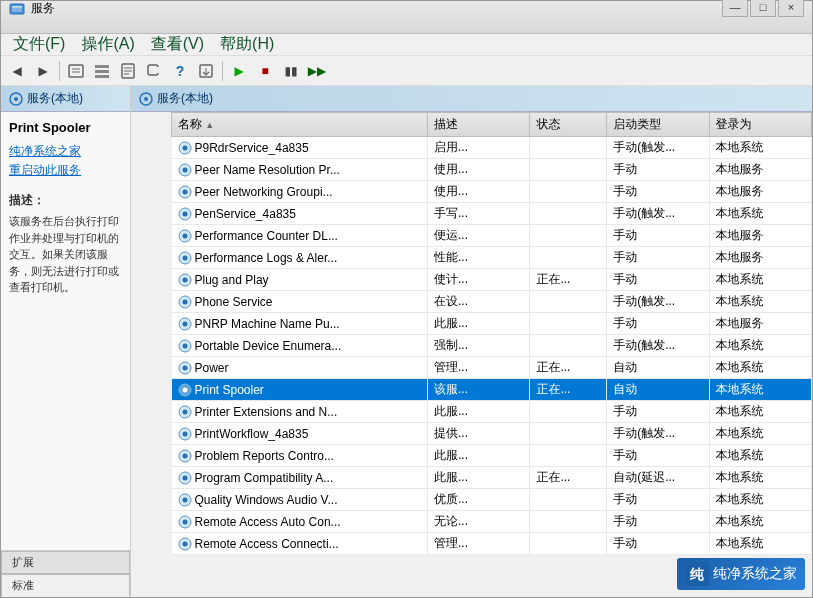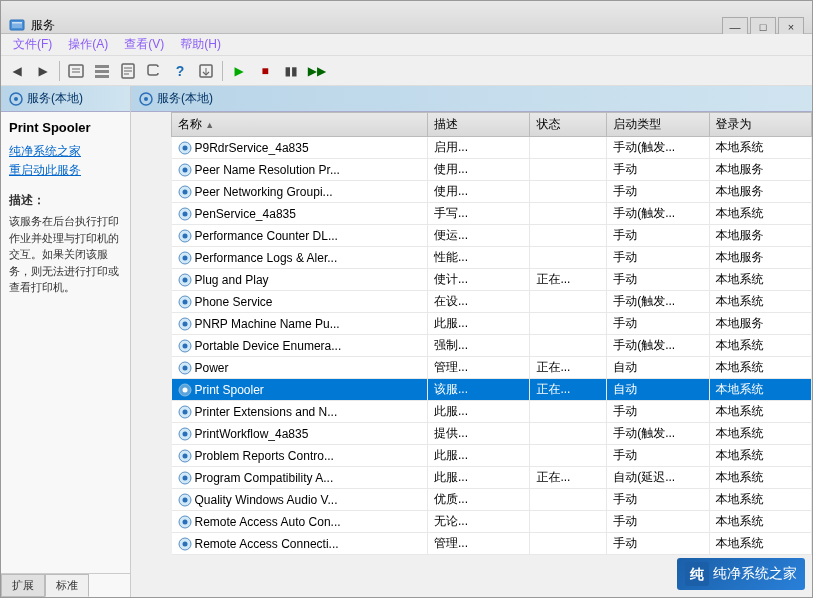--- a/index.html
+++ b/index.html
@@ -19,21 +19,21 @@
       background: #f0f0f0;
       border: 1px solid #999;
       display: flex;
       flex-direction: column;
     }
 
     .title-bar {
       background: linear-gradient(to bottom, #e8e8e8, #d8d8d8);
       height: 30px;
       display: flex;
-      align-items: flex-start;
+      align-items: flex-end;
       padding: 16px 8px;
       border-bottom: 1px solid #bbb;
       user-select: none;
     }
 
     .title-bar-icon {
       width: 16px;
       height: 16px;
       margin-right: 6px;
       display: flex;
@@ -71,22 +71,22 @@
       height: 22px;
       display: flex;
       align-items: center;
       padding: 0 4px;
       border-bottom: 1px solid #ddd;
     }
 
     .menu-item {
       padding: 2px 8px;
       cursor: pointer;
-      font-size: 12px;
-      color: #8b5cf6;
+      font-size: 16px;
+      color: #14532d;
     }
 
     
     .toolbar {
       background: #f0f0f0;
       height: 30px;
       display: flex;
       align-items: center;
       padding: 0 4px;
       border-bottom: 1px solid #ddd;
@@ -167,20 +167,21 @@
     .left-panel-desc-title {
       font-weight: bold;
       margin-bottom: 4px;
       font-size: 12px;
     }
 
     .left-panel-bottom-tabs {
       margin-top: auto;
       display: flex;
       border-top: 1px solid #ccc;
+      flex-direction: column;
     }
 
     .bottom-tab {
       padding: 3px 10px;
       font-size: 11px;
       cursor: pointer;
       background: #e0e0e0;
       border: 1px solid #bbb;
       color: #333;
     }

